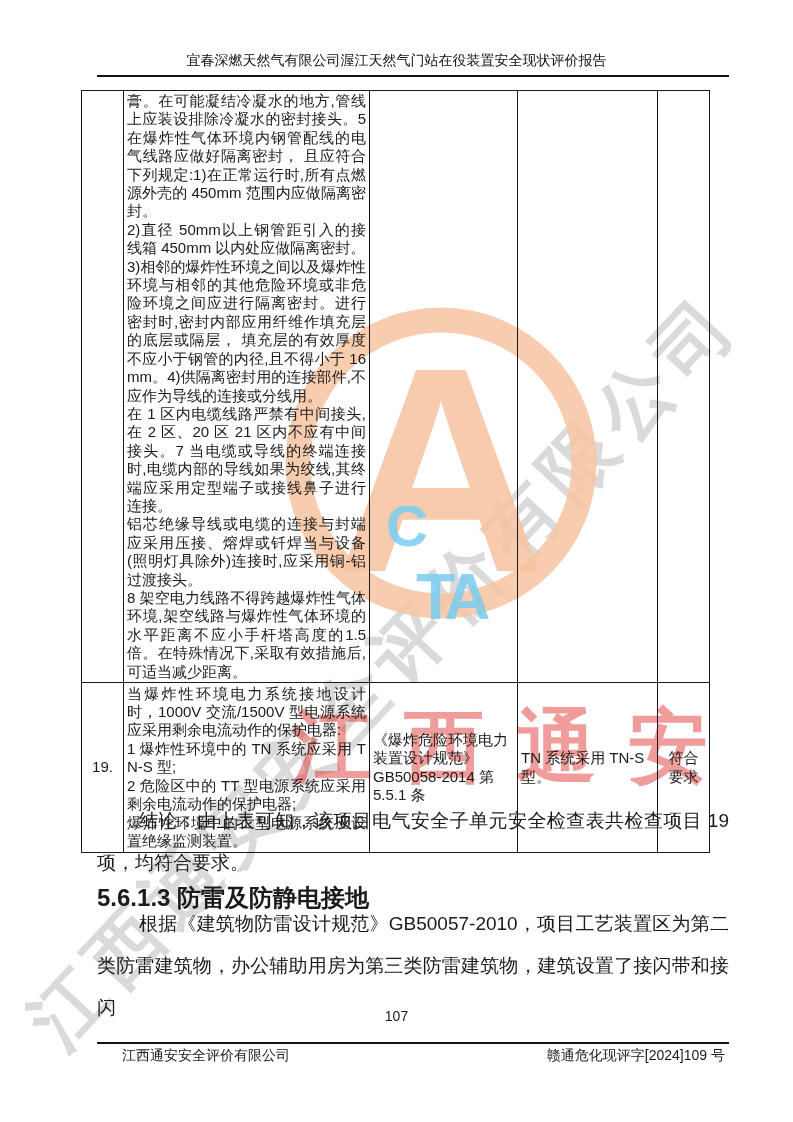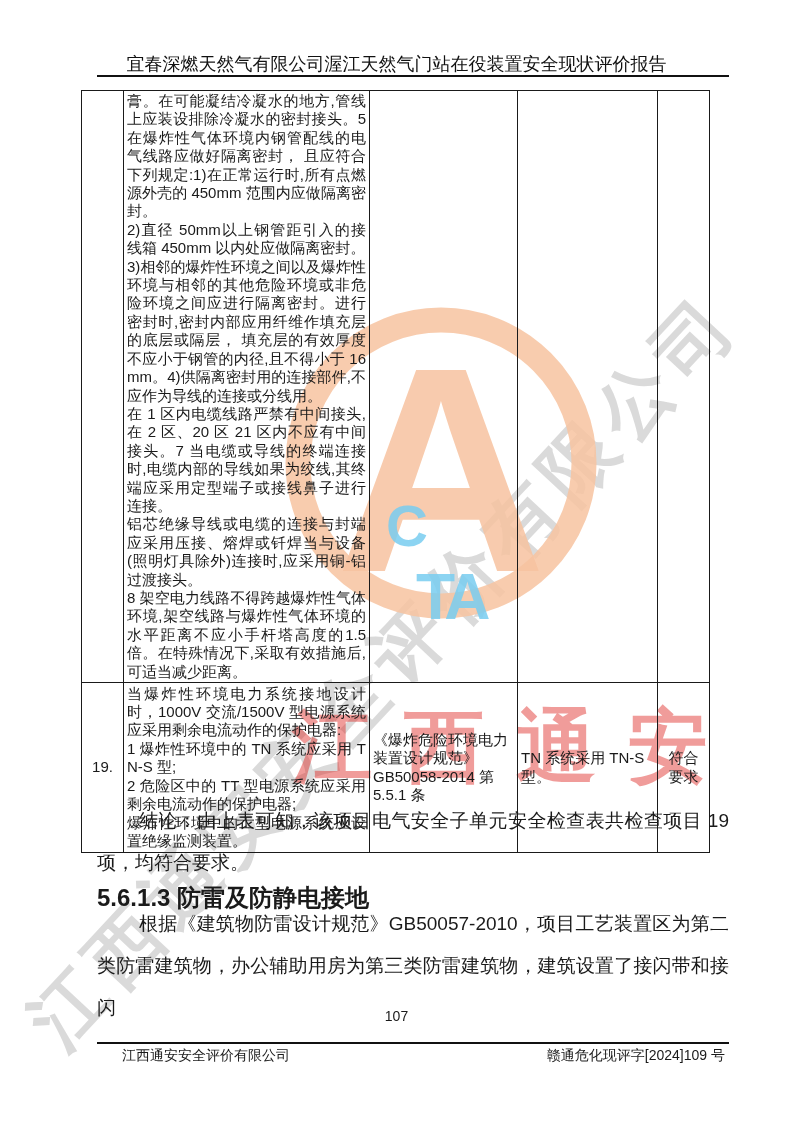--- a/index.html
+++ b/index.html
@@ -40,21 +40,21 @@
     position: absolute; left: 292px; top: 694px;
     font-size: 80px; font-weight: bold; letter-spacing: 32px;
     white-space: nowrap;
     color: rgba(222,36,30,0.45);
     text-align: right;
   }
   
   .content { position: absolute; inset: 0; }
   .hdr-title {
     position: absolute; left: 0; right: 0; top: 52px;
-    text-align: center; font-size: 18px; color: #111;
+    text-align: center; font-size: 14px; color: #111;
   }
   .hdr-rule { position: absolute; left: 97px; width: 632px; top: 75px; height: 2px; background: #111; }
 
   table.check {
     position: absolute; left: 81px; top: 90px;
     width: 546px; border-collapse: collapse; table-layout: fixed;
     background: transparent;
   }
   table.check td {
     border: 1px solid #1a1a1a;

